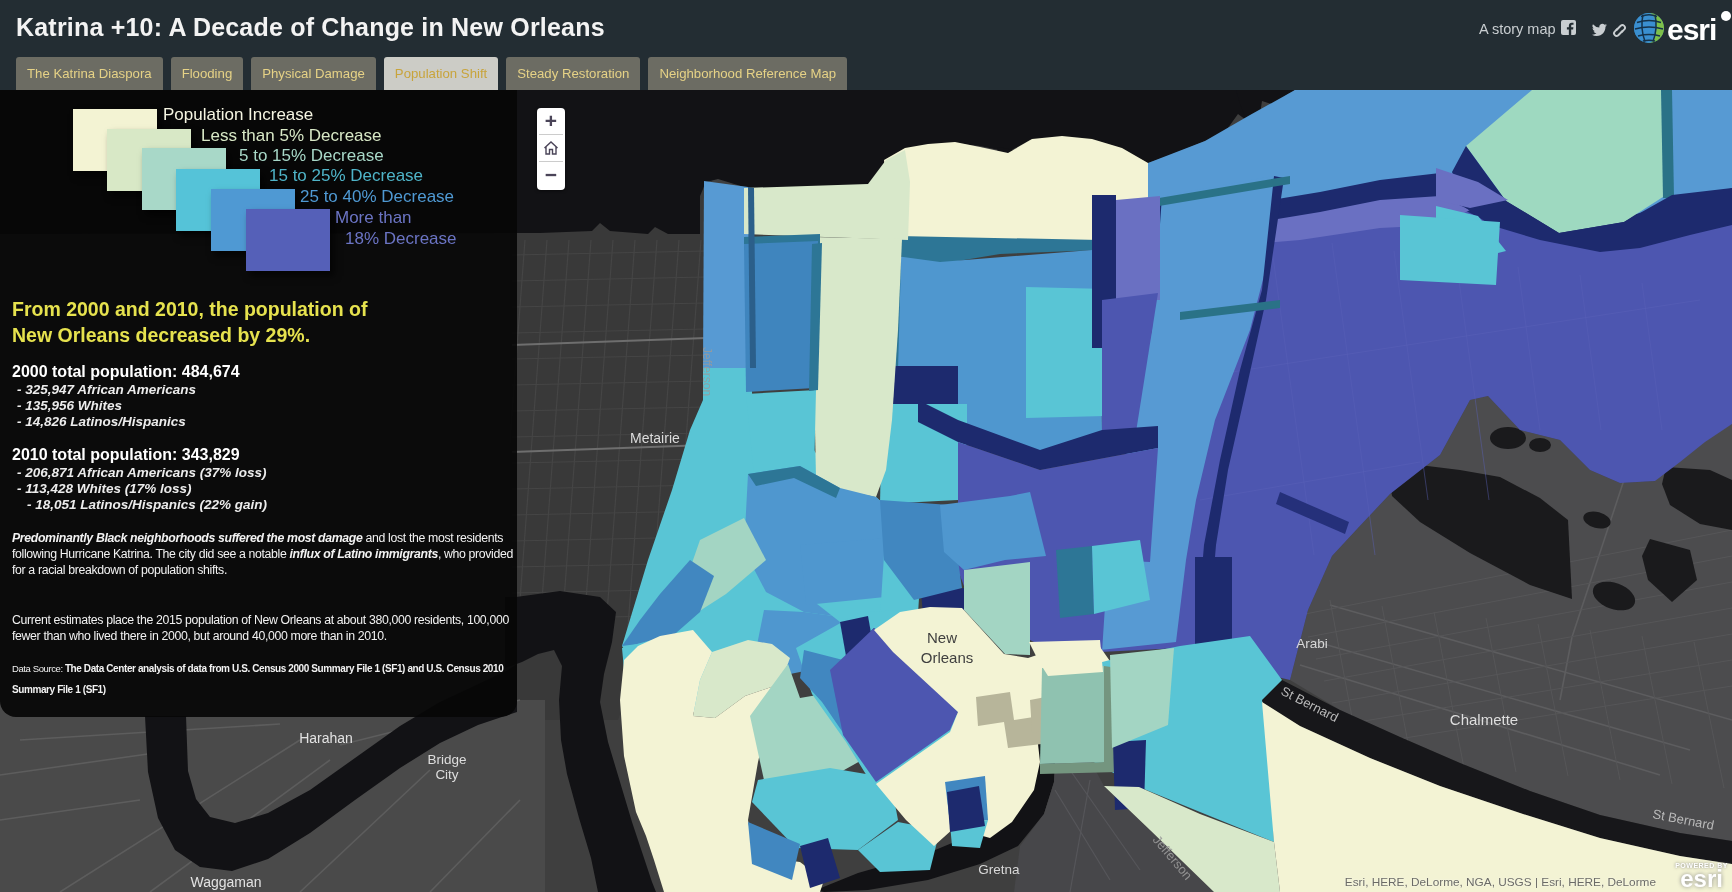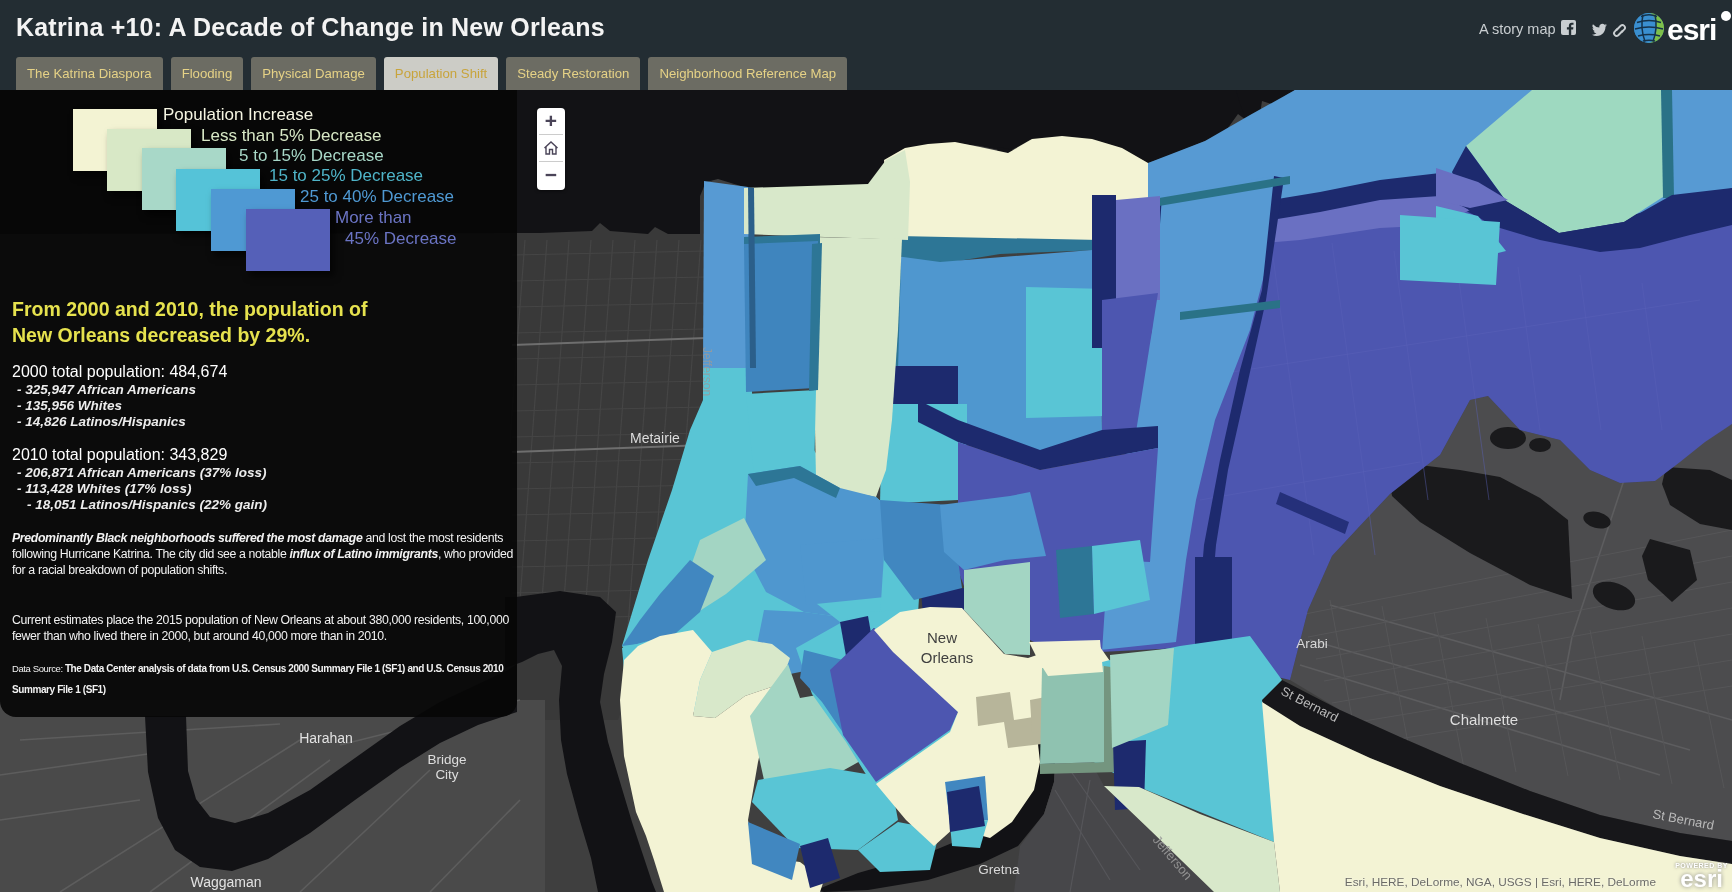--- a/index.html
+++ b/index.html
@@ -8,21 +8,21 @@
 #hdr h1{margin:0;position:absolute;left:16px;top:13px;font-size:25px;font-weight:bold;color:#f3f3f3;letter-spacing:.2px;}
 #story{position:absolute;left:1479px;top:21px;color:#c9ced1;font-size:14.5px;z-index:35;}
 #tabs{position:absolute;left:16px;top:57px;height:33px;z-index:31;white-space:nowrap;}
 .tab{display:inline-block;margin-right:8px;padding:0 11px;height:33px;line-height:33px;background:#6c6c63;color:#e6d286;font-size:13.2px;border-radius:3px 3px 0 0;vertical-align:top;}
 .tab.act{background:#ccccc6;color:#c8a43c;}
 #map{position:absolute;left:0;top:0;width:1732px;height:892px;}
 #panel{position:absolute;left:0;top:90px;width:517px;height:627px;background:rgba(7,7,7,0.92);border-radius:0 0 16px 16px;z-index:20;color:#efefef;overflow:hidden;}
 .sq{position:absolute;width:84px;height:62px;box-shadow:4px 5px 7px rgba(0,0,0,0.65);}
 .leglab{position:absolute;font-size:17px;white-space:nowrap;}
 #bigy{position:absolute;left:12px;top:206px;font-size:19.5px;font-weight:bold;color:#e6e24e;line-height:26px;}
-.statH{position:absolute;left:12px;font-size:16px;font-weight:normal;color:#fff;}
+.statH{position:absolute;left:12px;font-size:16px;font-weight:bold;color:#fff;}
 .statI{position:absolute;left:17px;font-size:13.5px;font-style:italic;color:#ececec;font-weight:bold;}
 .para{position:absolute;left:12px;font-size:12.3px;letter-spacing:-0.35px;line-height:16.2px;color:#f2f2f2;width:504px;}
 .ln{display:block;white-space:nowrap;}
 #zoomc{position:absolute;left:537px;top:108px;width:28px;height:82px;background:#fff;border-radius:4px;z-index:15;box-shadow:0 1px 3px rgba(0,0,0,.5);}
 #zoomc div.b{height:26px;text-align:center;color:#4a4458;font-size:21px;line-height:25px;font-weight:bold;}
 #zoomc .sep{height:1px;background:#ccc;margin:0 2px;}
 #attr{position:absolute;right:76px;bottom:3px;font-size:11.8px;color:#6b6b66;text-shadow:0 0 2px rgba(255,255,255,.75);z-index:15;}
 </style>
 </head>
 <body>
@@ -224,21 +224,21 @@
  <div class="sq" style="left:142px;top:58px;background:#a8d8c8;"></div>
  <div class="sq" style="left:176px;top:79px;background:#55c3d8;"></div>
  <div class="sq" style="left:211px;top:99px;background:#4f99d3;"></div>
  <div class="sq" style="left:246px;top:119px;background:#5560b8;"></div>
  <div class="leglab" style="left:163px;top:15px;color:#f5f5e2;">Population Increase</div>
  <div class="leglab" style="left:201px;top:36px;color:#d8e8c6;">Less than 5% Decrease</div>
  <div class="leglab" style="left:239px;top:56px;color:#a8d8c8;">5 to 15% Decrease</div>
  <div class="leglab" style="left:269px;top:76px;color:#4fb4c8;">15 to 25% Decrease</div>
  <div class="leglab" style="left:300px;top:97px;color:#4f99d3;">25 to 40% Decrease</div>
  <div class="leglab" style="left:335px;top:118px;color:#6b74c4;">More than</div>
- <div class="leglab" style="left:345px;top:139px;color:#6b74c4;">45% Decrease</div>
+ <div class="leglab" style="left:345px;top:139px;color:#6b74c4;">18% Decrease</div>
  <div id="bigy">From 2000 and 2010, the population of<br>New Orleans decreased by 29%.</div>
  <div class="statH" style="top:273px;">2000 total population: 484,674</div>
  <div class="statI" style="top:292px;">- 325,947 African Americans</div>
  <div class="statI" style="top:308px;">- 135,956 Whites</div>
  <div class="statI" style="top:324px;">- 14,826 Latinos/Hispanics</div>
  <div class="statH" style="top:356px;">2010 total population: 343,829</div>
  <div class="statI" style="top:375px;">- 206,871 African Americans (37% loss)</div>
  <div class="statI" style="top:391px;">- 113,428 Whites (17% loss)</div>
  <div class="statI" style="top:407px;margin-left:10px;">- 18,051 Latinos/Hispanics (22% gain)</div>
  <div class="para" style="top:440px;">

